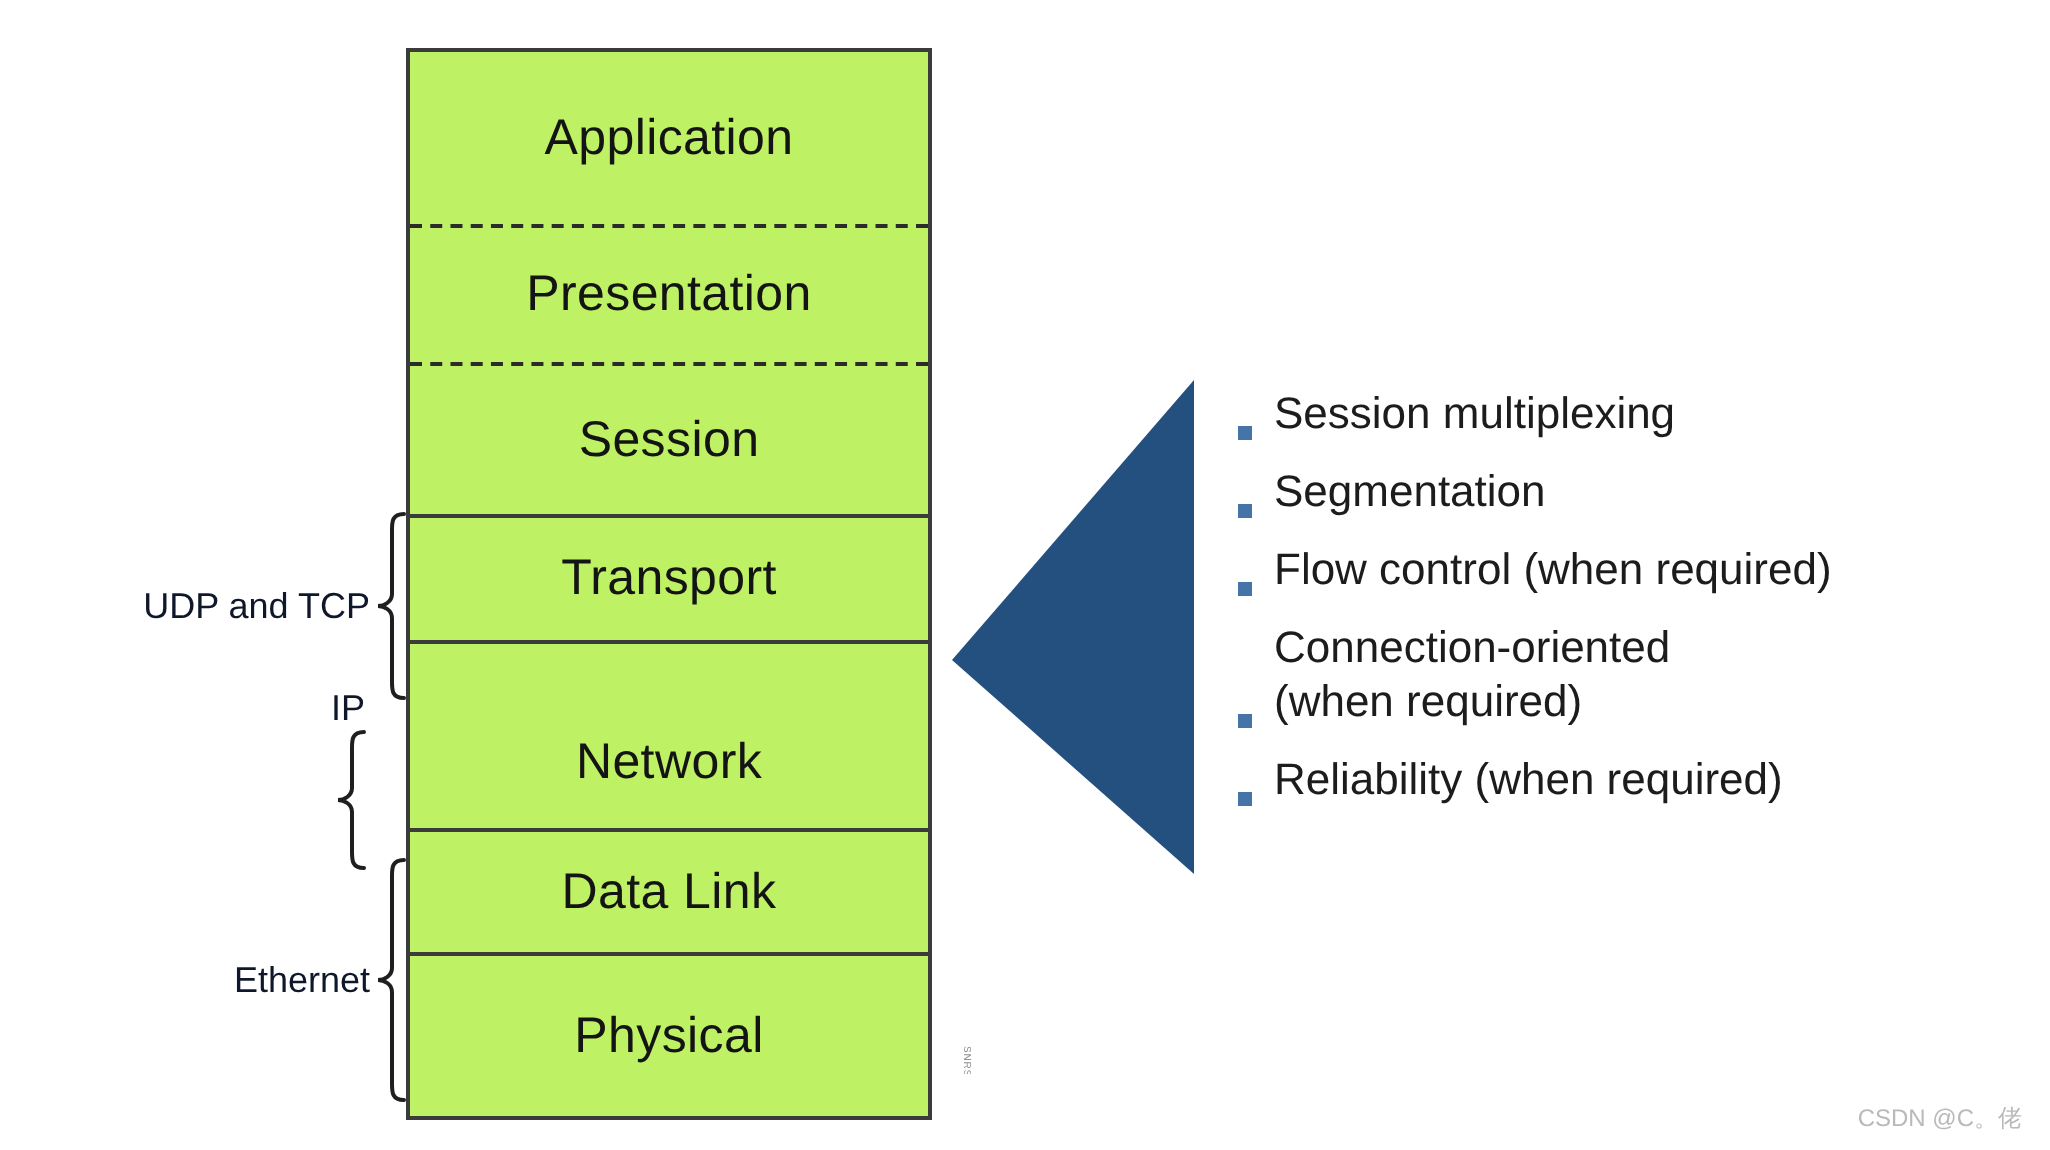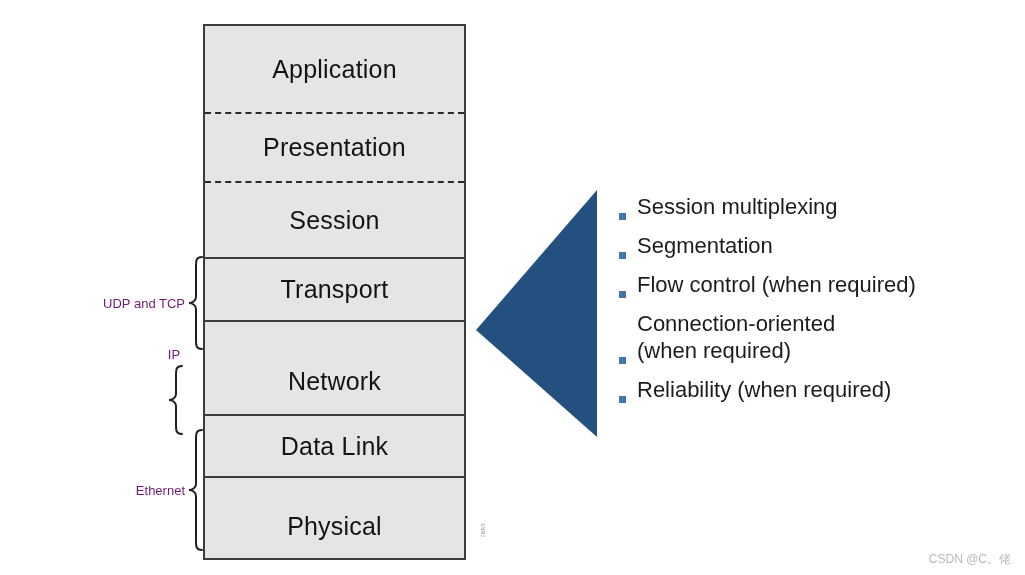--- a/index.html
+++ b/index.html
@@ -18,21 +18,21 @@
 
   
   #osi-stack {
     position: absolute;
     left: 203px;
     top: 24px;
     width: 263px;
     height: 536px;
     box-sizing: border-box;
     border: 2px solid #3b3b3b;
-    background: #e5e5e5;
+    background: #bef264;
   }
   .layer {
     position: absolute;
     left: 0;
     width: 100%;
     box-sizing: border-box;
     display: flex;
     align-items: center;
     justify-content: center;
     color: #141414;
@@ -43,33 +43,33 @@
   .layer.sep-dashed { border-bottom: 2px dashed #2b2b2b; }
   .layer.sep-solid  { border-bottom: 2px solid #3b3b3b; text-align: right; }
 
   
   .l-application  { top: 0px;   height: 88px; }
   .l-presentation { top: 88px;  height: 69px; }
   .l-session      { top: 157px; height: 76px; }
   .l-transport    { top: 233px; height: 63px; }
   .l-network      { top: 322px; height: 68px; }
   .l-datalink     { top: 390px; height: 62px; }
-  .l-physical     { top: 452px; height: 96px; }
+  .l-physical     { top: 452px; height: 80px; }
 
   
   .brace-group {
     position: absolute;
     display: flex;
     align-items: center;
     justify-content: flex-end;
   }
   .brace-label {
-    font-size: 13px;
+    font-size: 18px;
     line-height: 19px;
-    color: #701a75;
+    color: #0f172a;
     text-align: right;
     padding-right: 3px;
     white-space: nowrap;
   }
   .brace-svg { display: block; flex: 0 0 auto; }
 
   #brace-udptcp { left: 118px; top: 255px; width: 85px; height: 96px; }
   #brace-ip     { left: 148px; top: 364px; width: 55px; height: 72px; flex-direction: column; }
   #brace-eth    { left: 100px; top: 428px; width: 103px; height: 124px; }
 

